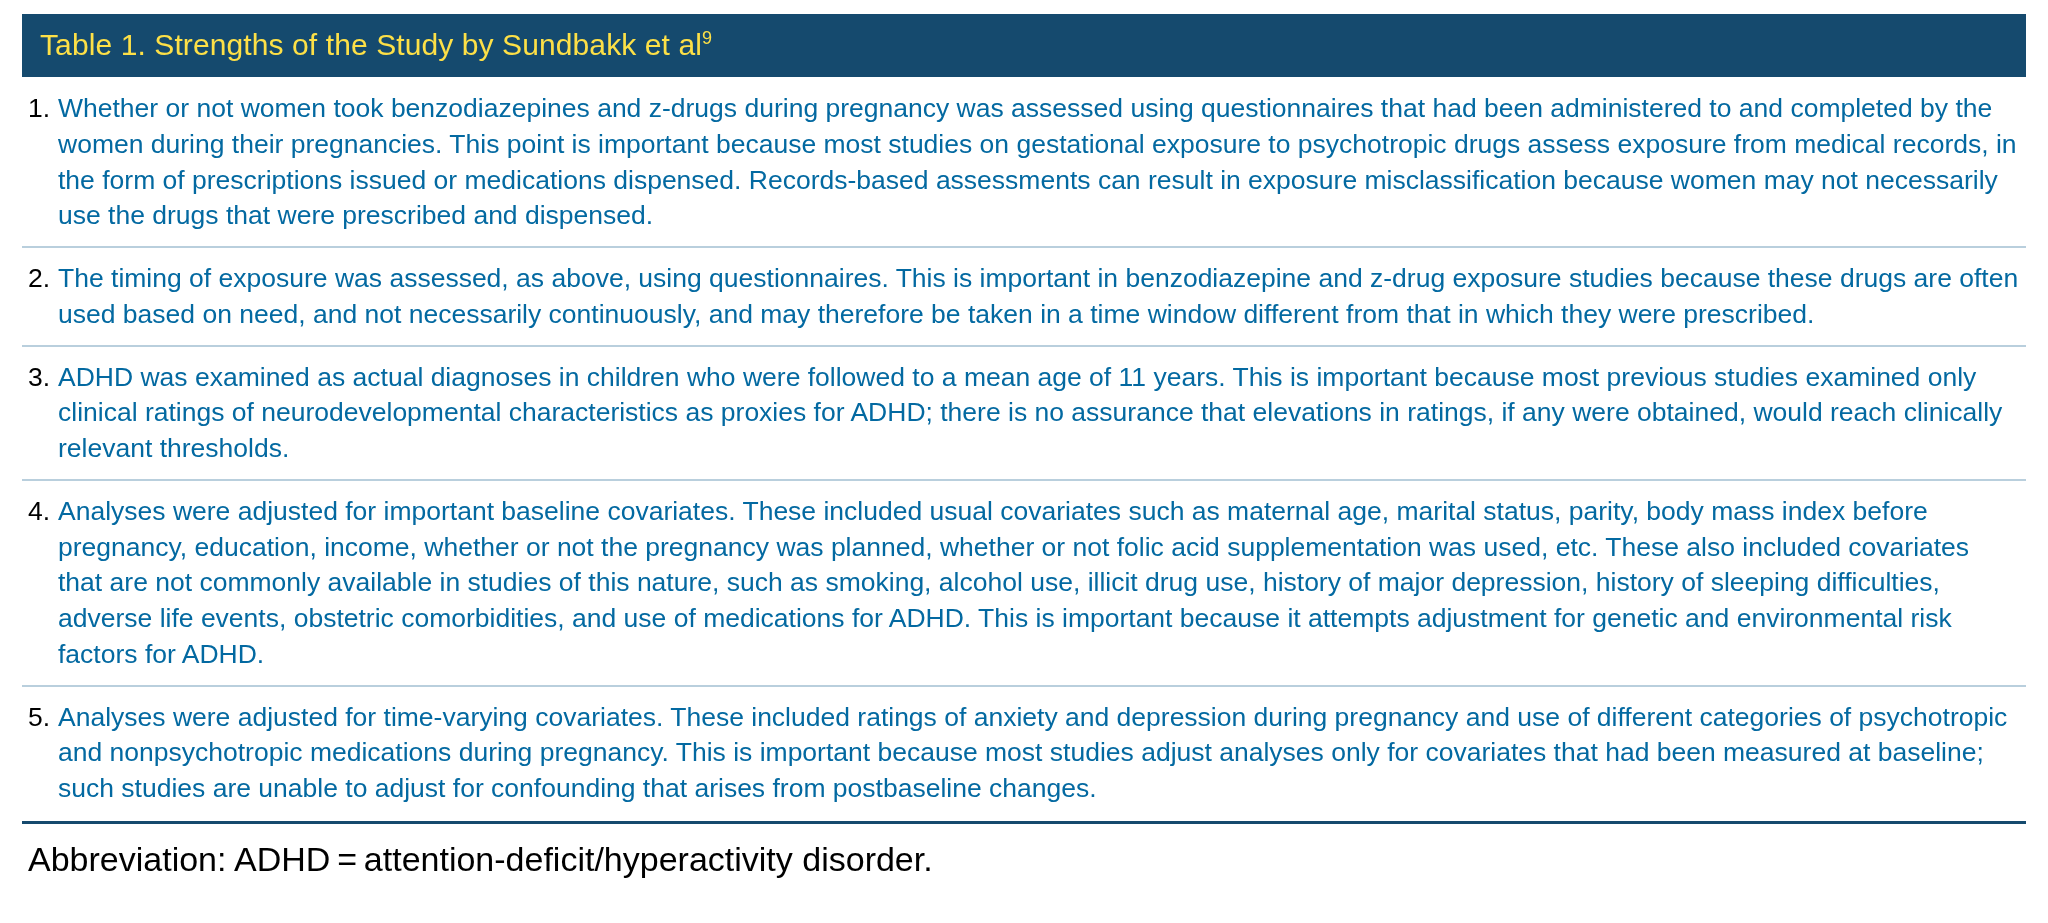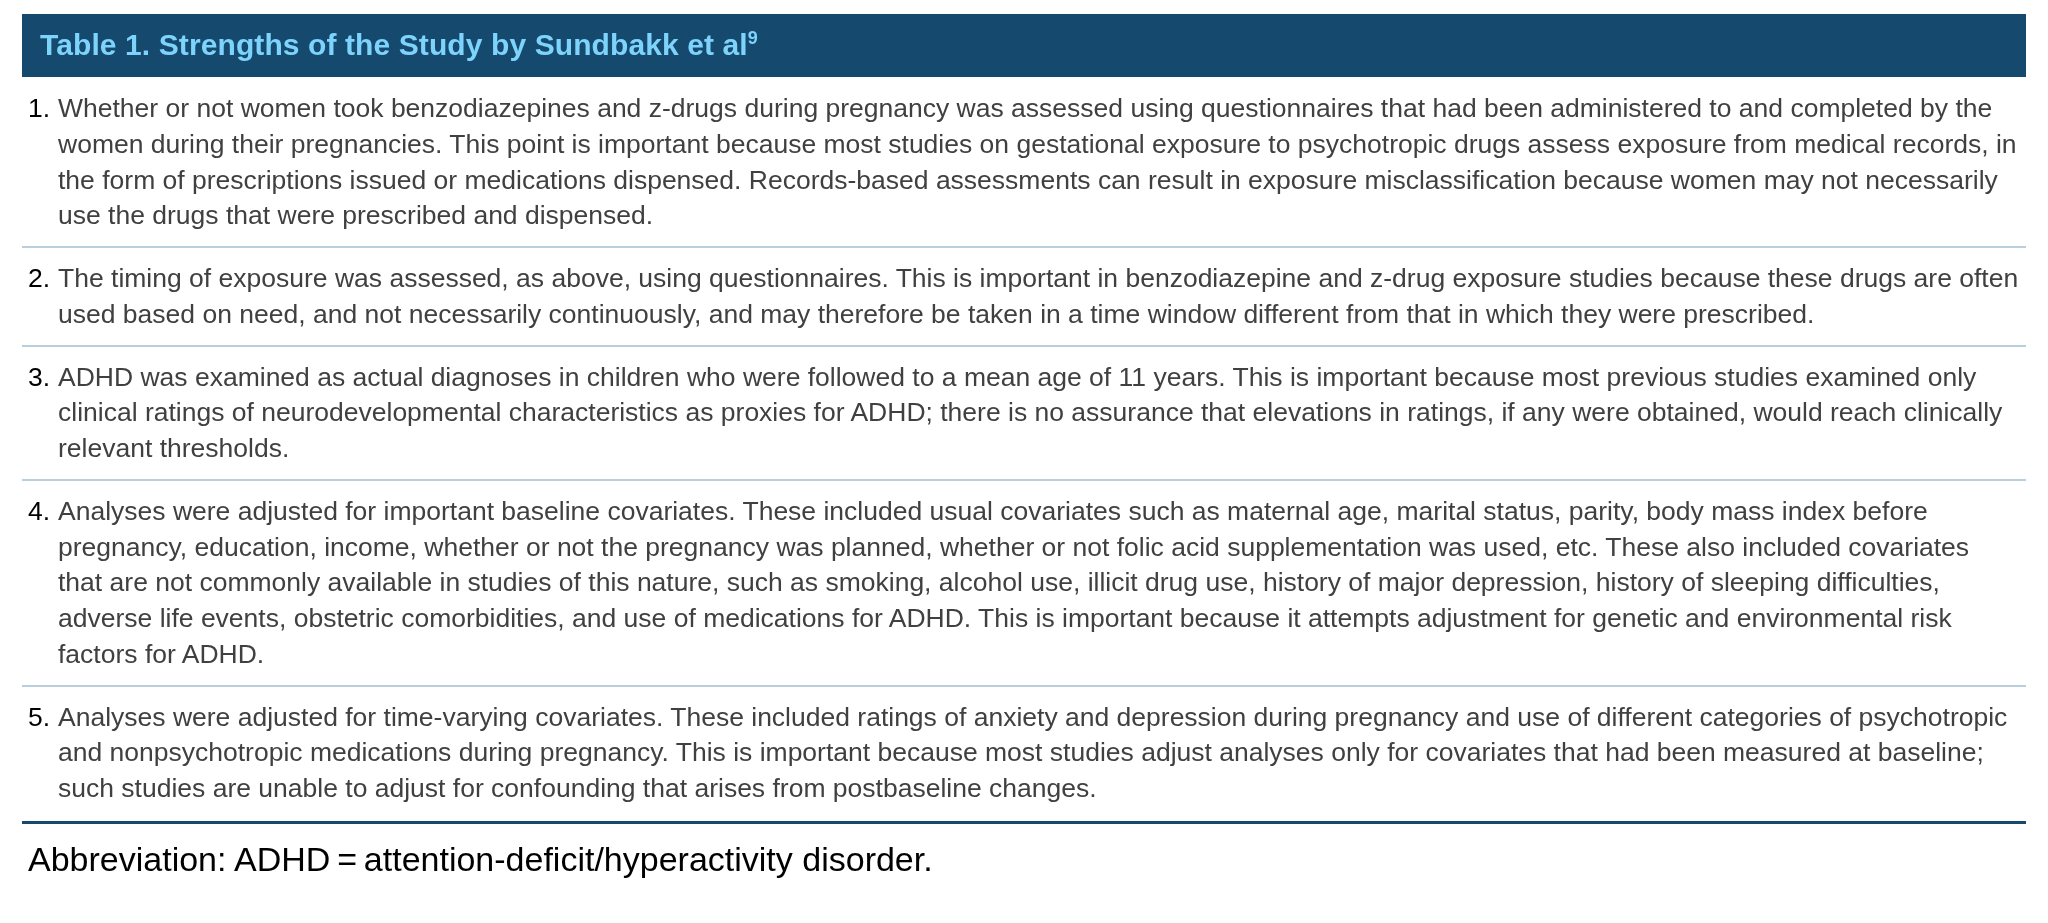--- a/index.html
+++ b/index.html
@@ -12,23 +12,23 @@
     font-family: "Liberation Sans", sans-serif;
     color: #000000;
   }
   .table-wrap {
     width: 2048px;
     box-sizing: border-box;
     padding: 14px 22px 18px 22px;
   }
   .table-header {
     background: #154a6e;
-    color: #7dd3fc;
+    color: #fde047;
     font-size: 30px;
-    font-weight: bold;
+    font-weight: normal;
     letter-spacing: 0.1px;
     padding: 14px 18px 15px 18px;
     box-sizing: border-box;
   }
   .table-header sup {
     font-size: 18px;
     vertical-align: super;
     line-height: 0;
   }
   .rows {
@@ -52,21 +52,21 @@
     flex: 0 0 auto;
     width: 30px;
     font-size: 26.5px;
     line-height: 1.35;
     color: #000;
   }
   .row-text {
     flex: 1 1 auto;
     font-size: 26.5px;
     line-height: 1.35;
-    color: #404040;
+    color: #0369a1;
     text-align: left;
     hyphens: none;
   }
   .footnote {
     padding: 13px 6px 4px 6px;
     font-size: 34px;
     line-height: 1.35;
     color: #000;
   }
 </style>

